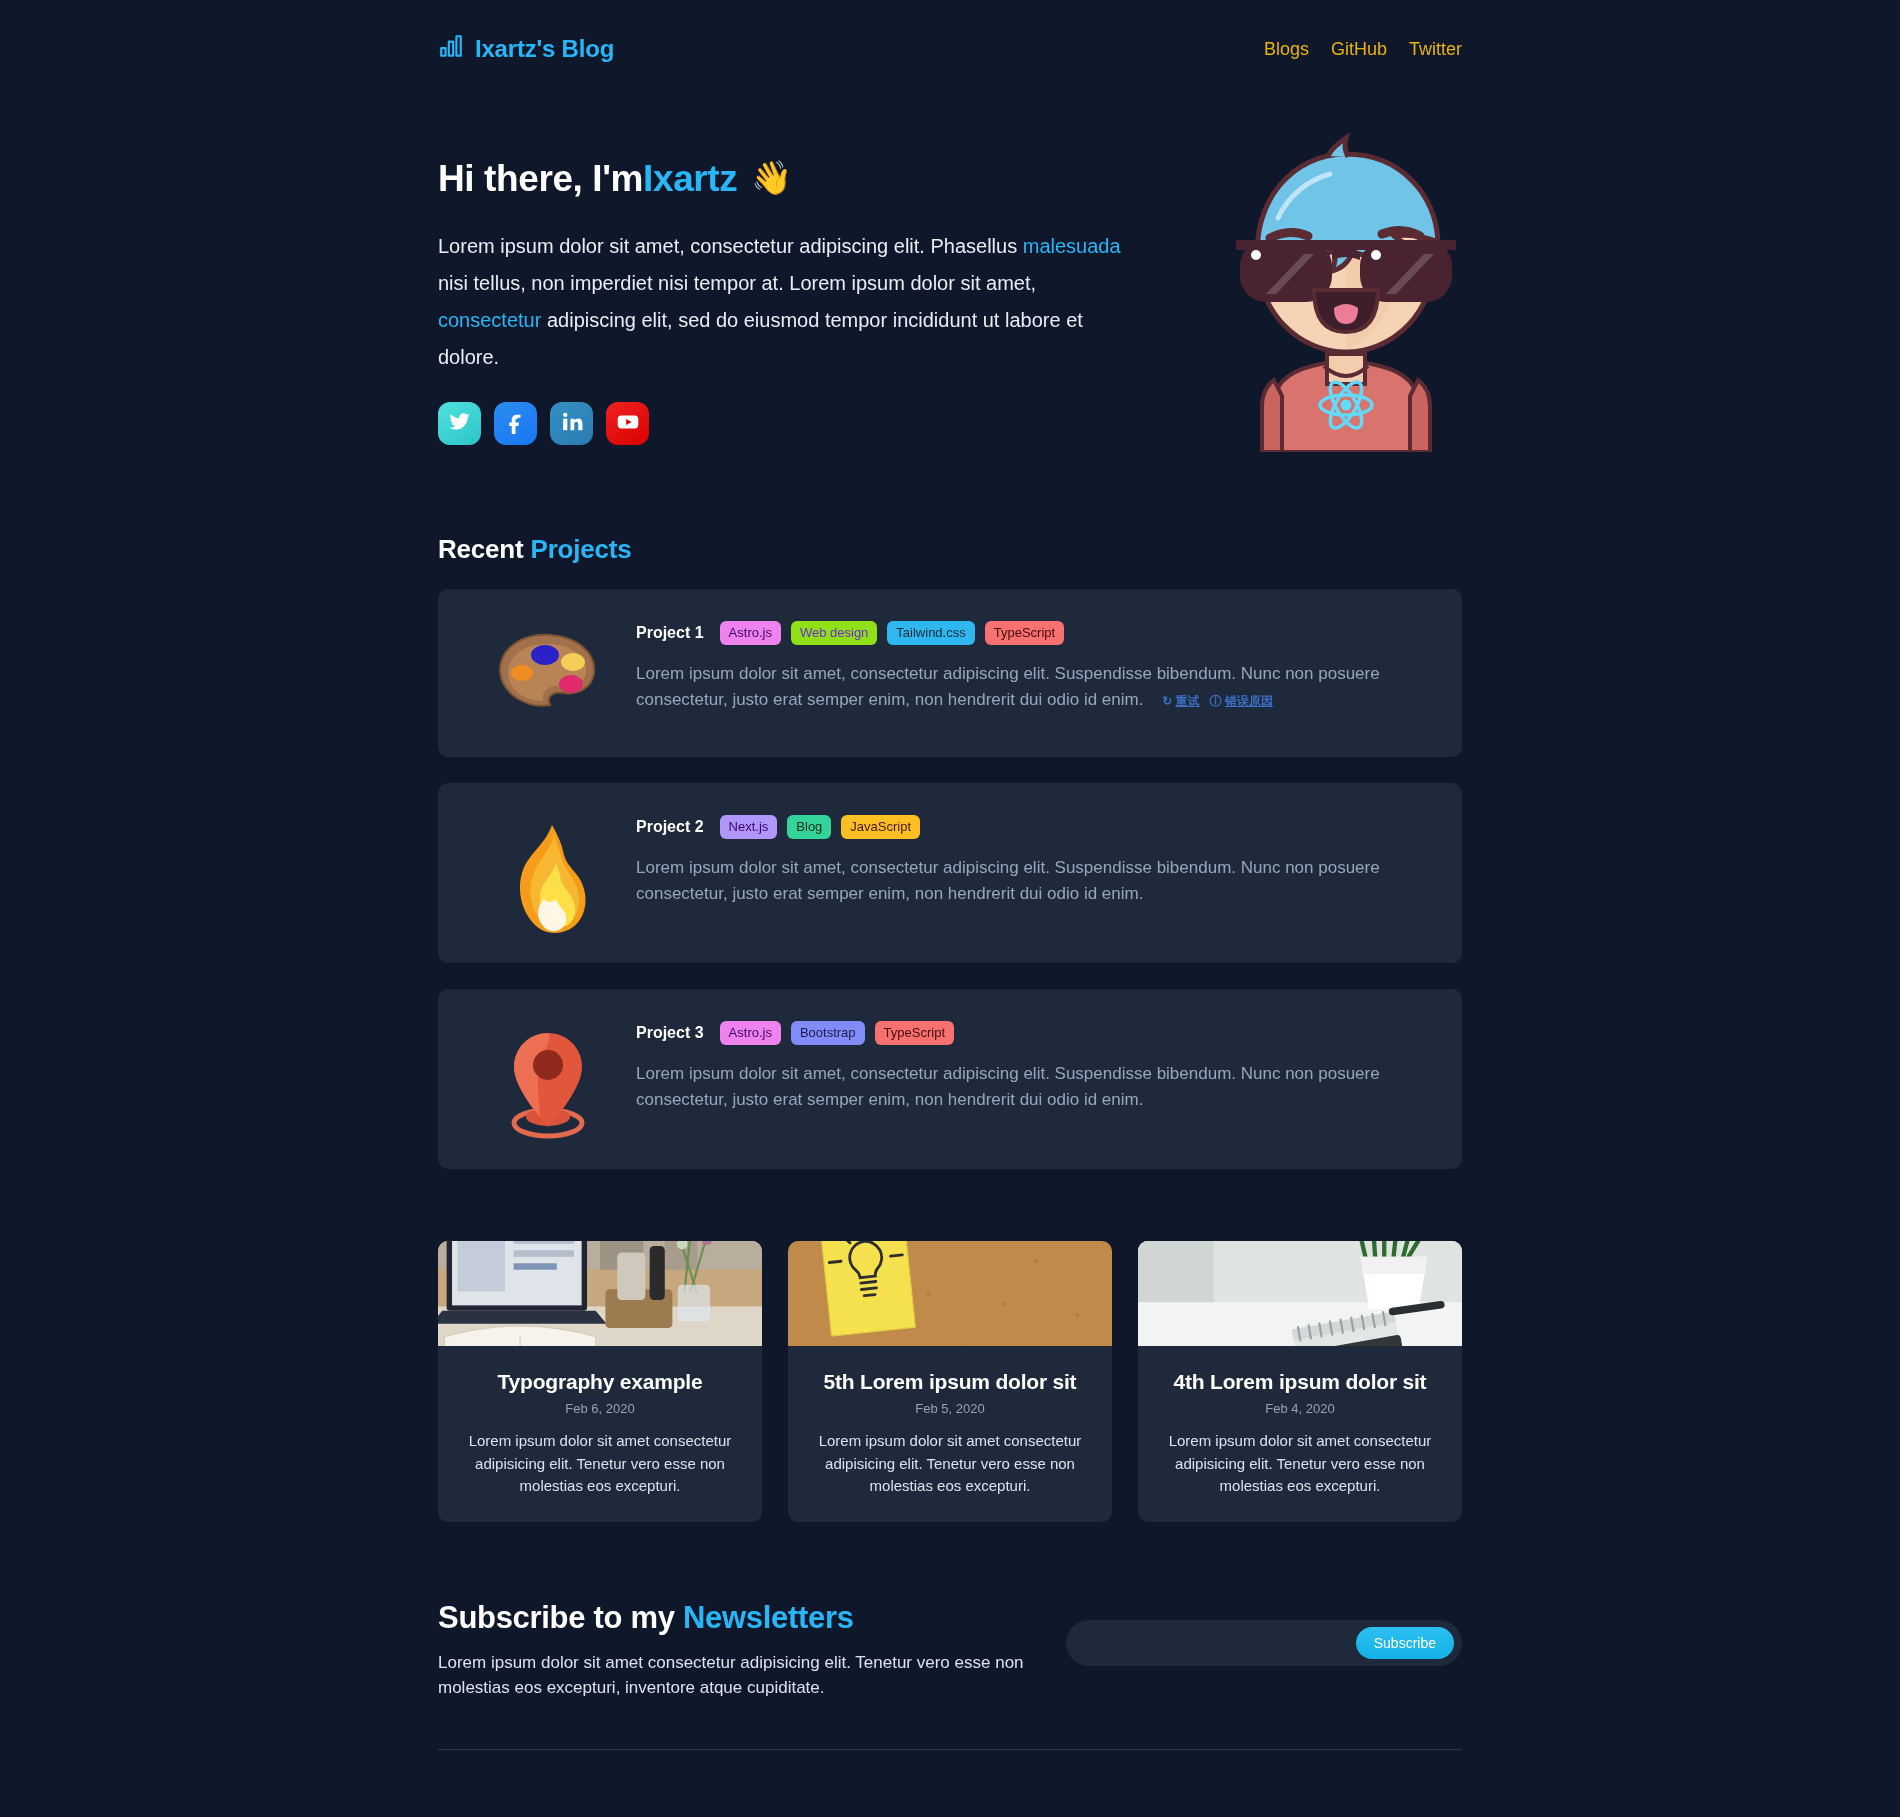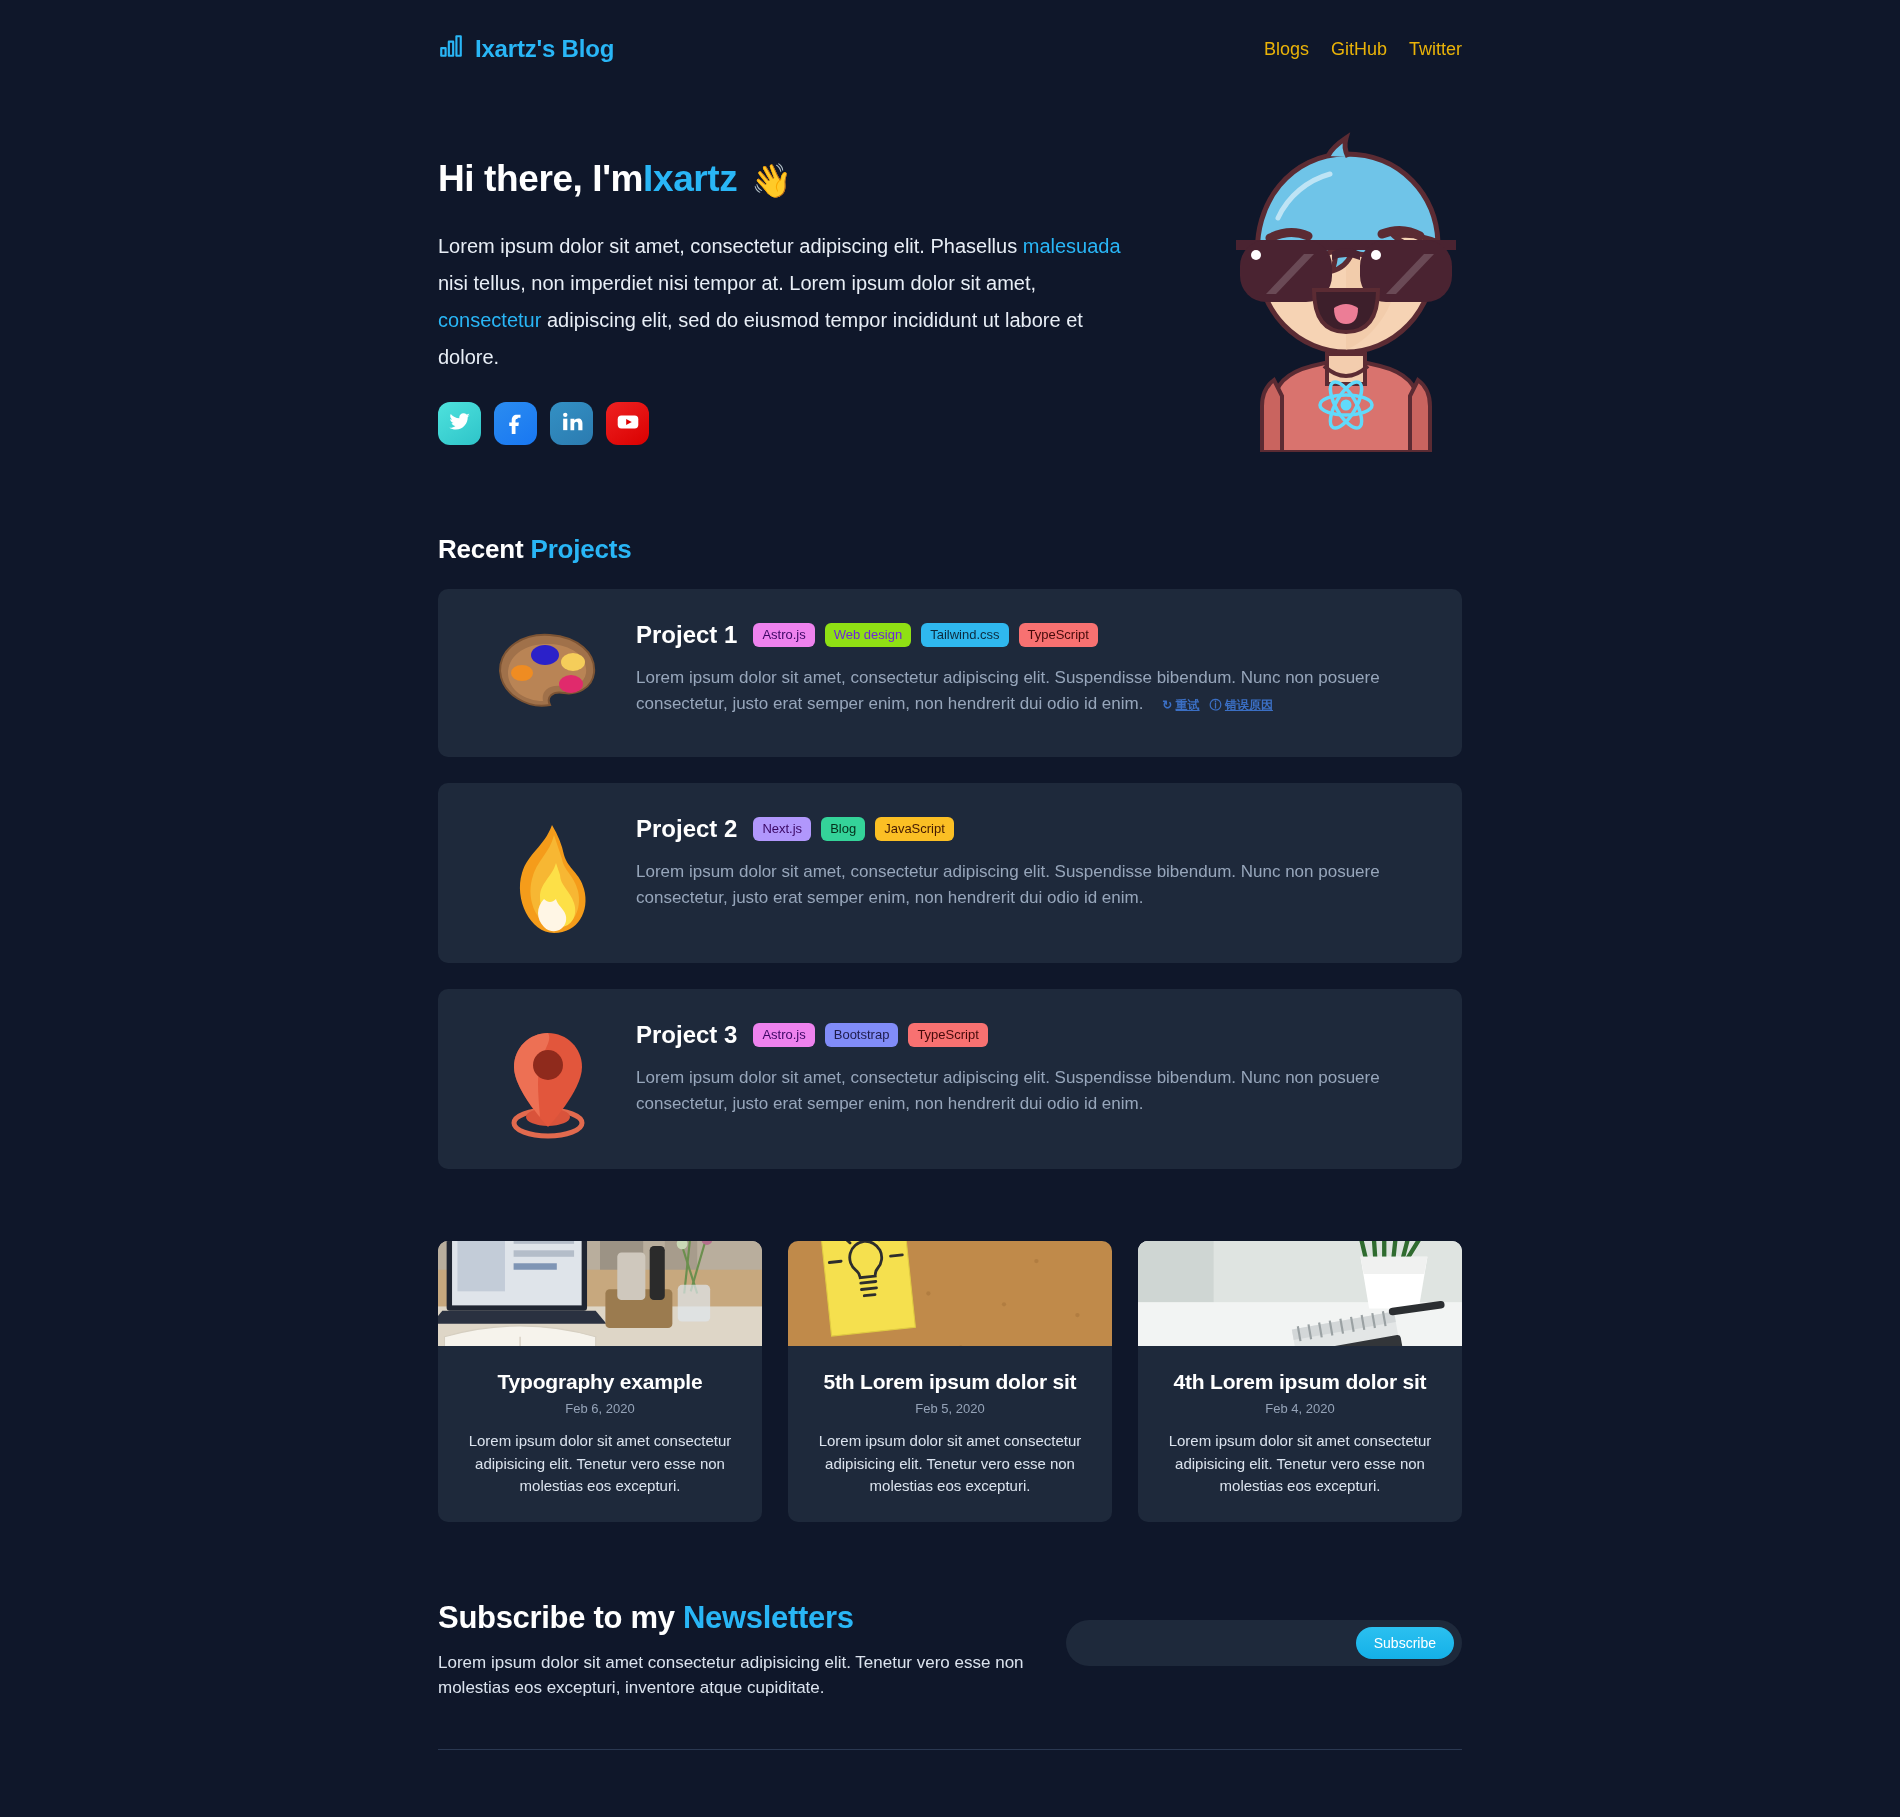--- a/index.html
+++ b/index.html
@@ -52,21 +52,21 @@
     margin-bottom: 82px;
   }
   .hero-left { width: 700px; padding-top: 36px; }
   .hero-title {
     font-size: 37px;
     font-weight: bold;
     color: #ffffff;
     letter-spacing: -0.4px;
     margin-bottom: 28px;
     display: flex;
-    align-items: flex-end;
+    align-items: flex-start;
     gap: 0;
   }
   .accent { color: #29b6f6; }
   .wave { margin-left: 14px; font-size: 33px; }
   .hero-text {
     font-size: 20px;
     line-height: 1.85;
     color: #e8eef6;
     max-width: 700px;
   }
@@ -133,21 +133,21 @@
   }
   .project-body { flex: 1; padding-top: 6px; }
   .project-head {
     display: flex;
     align-items: center;
     flex-wrap: wrap;
     gap: 10px;
     margin-bottom: 16px;
   }
   .project-name {
-    font-size: 24px;
+    font-size: 16px;
     font-weight: bold;
     color: #ffffff;
     margin-right: 6px;
   }
   .tag {
     font-size: 13px;
     font-weight: normal;
     border-radius: 6px;
     padding: 5px 9px 6px;
     line-height: 1;

